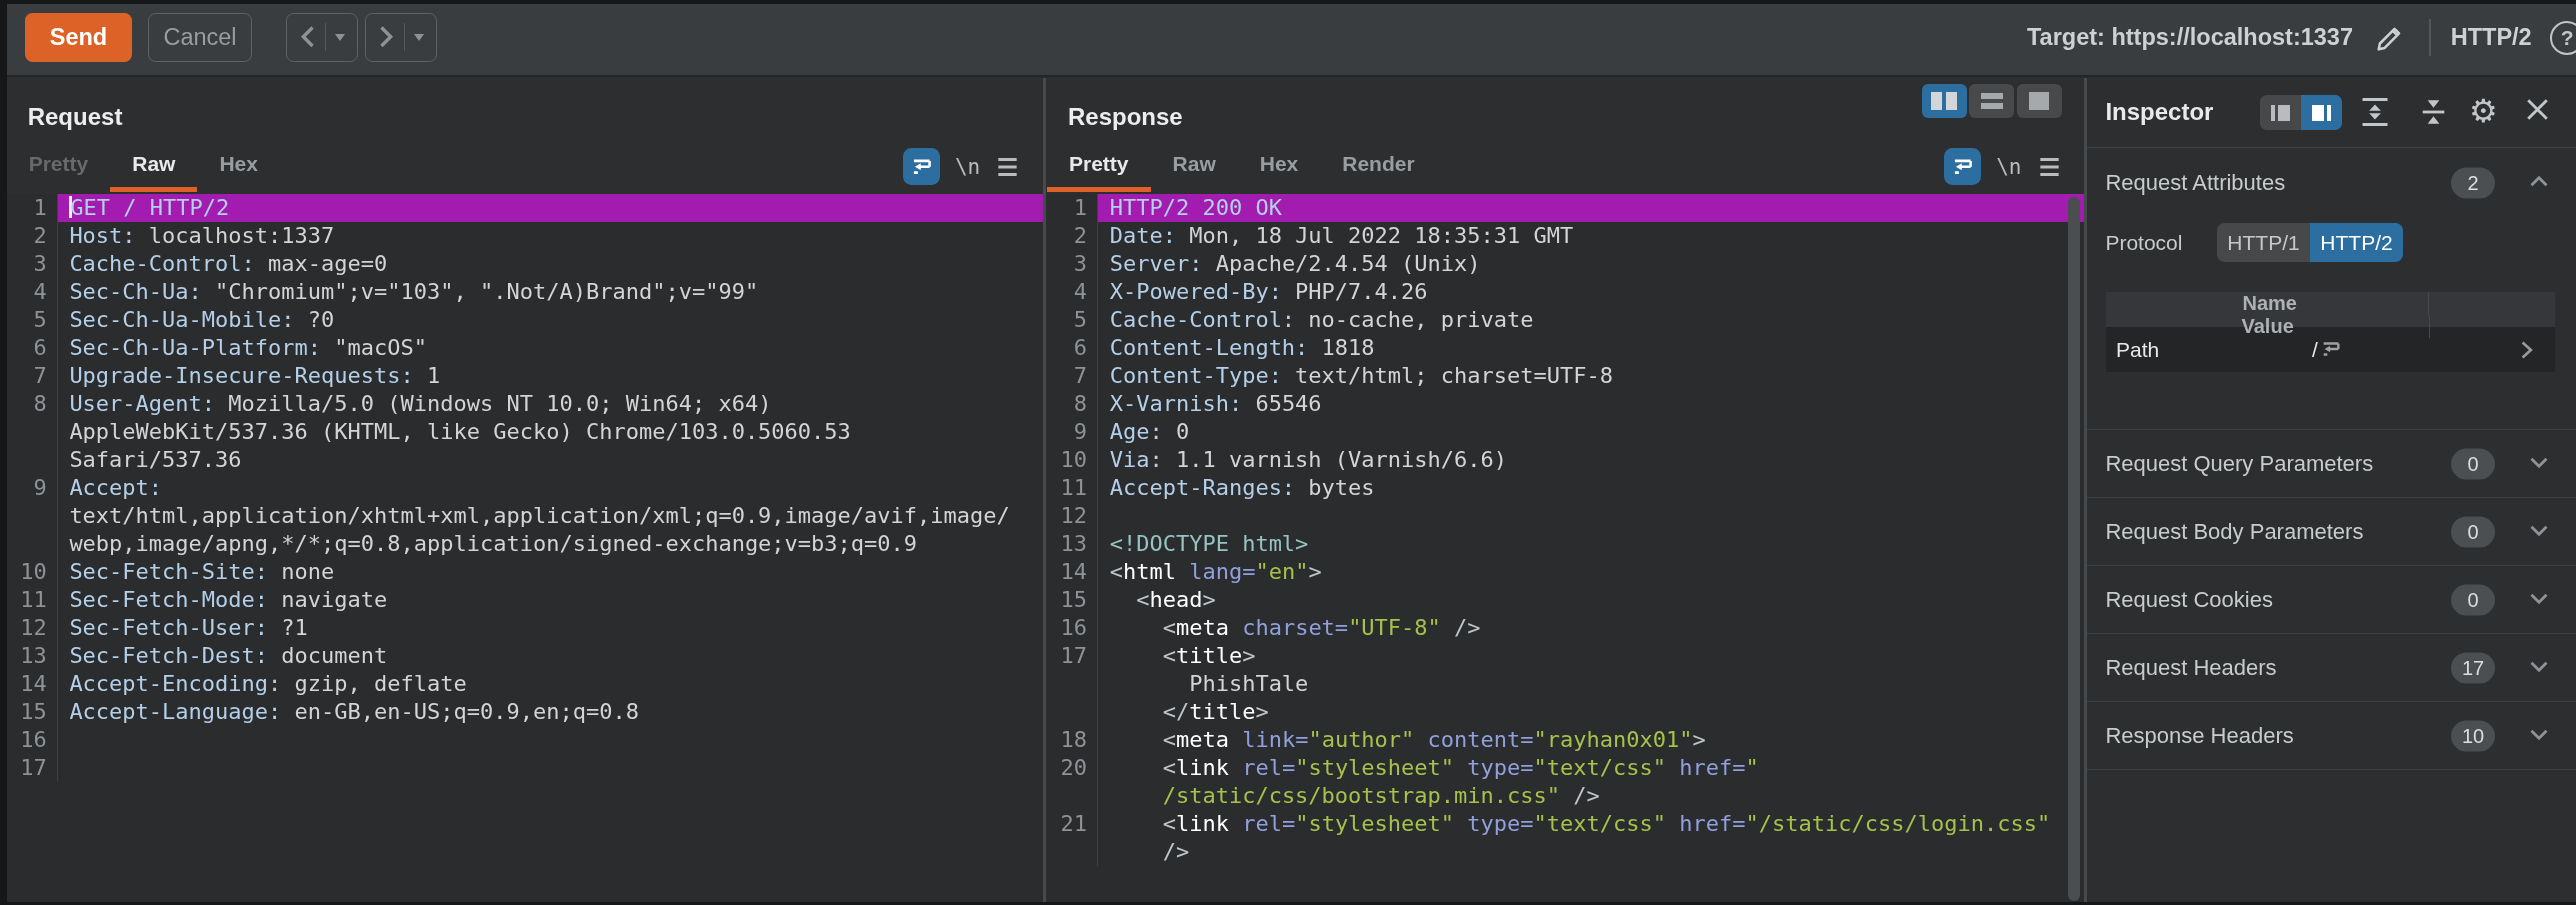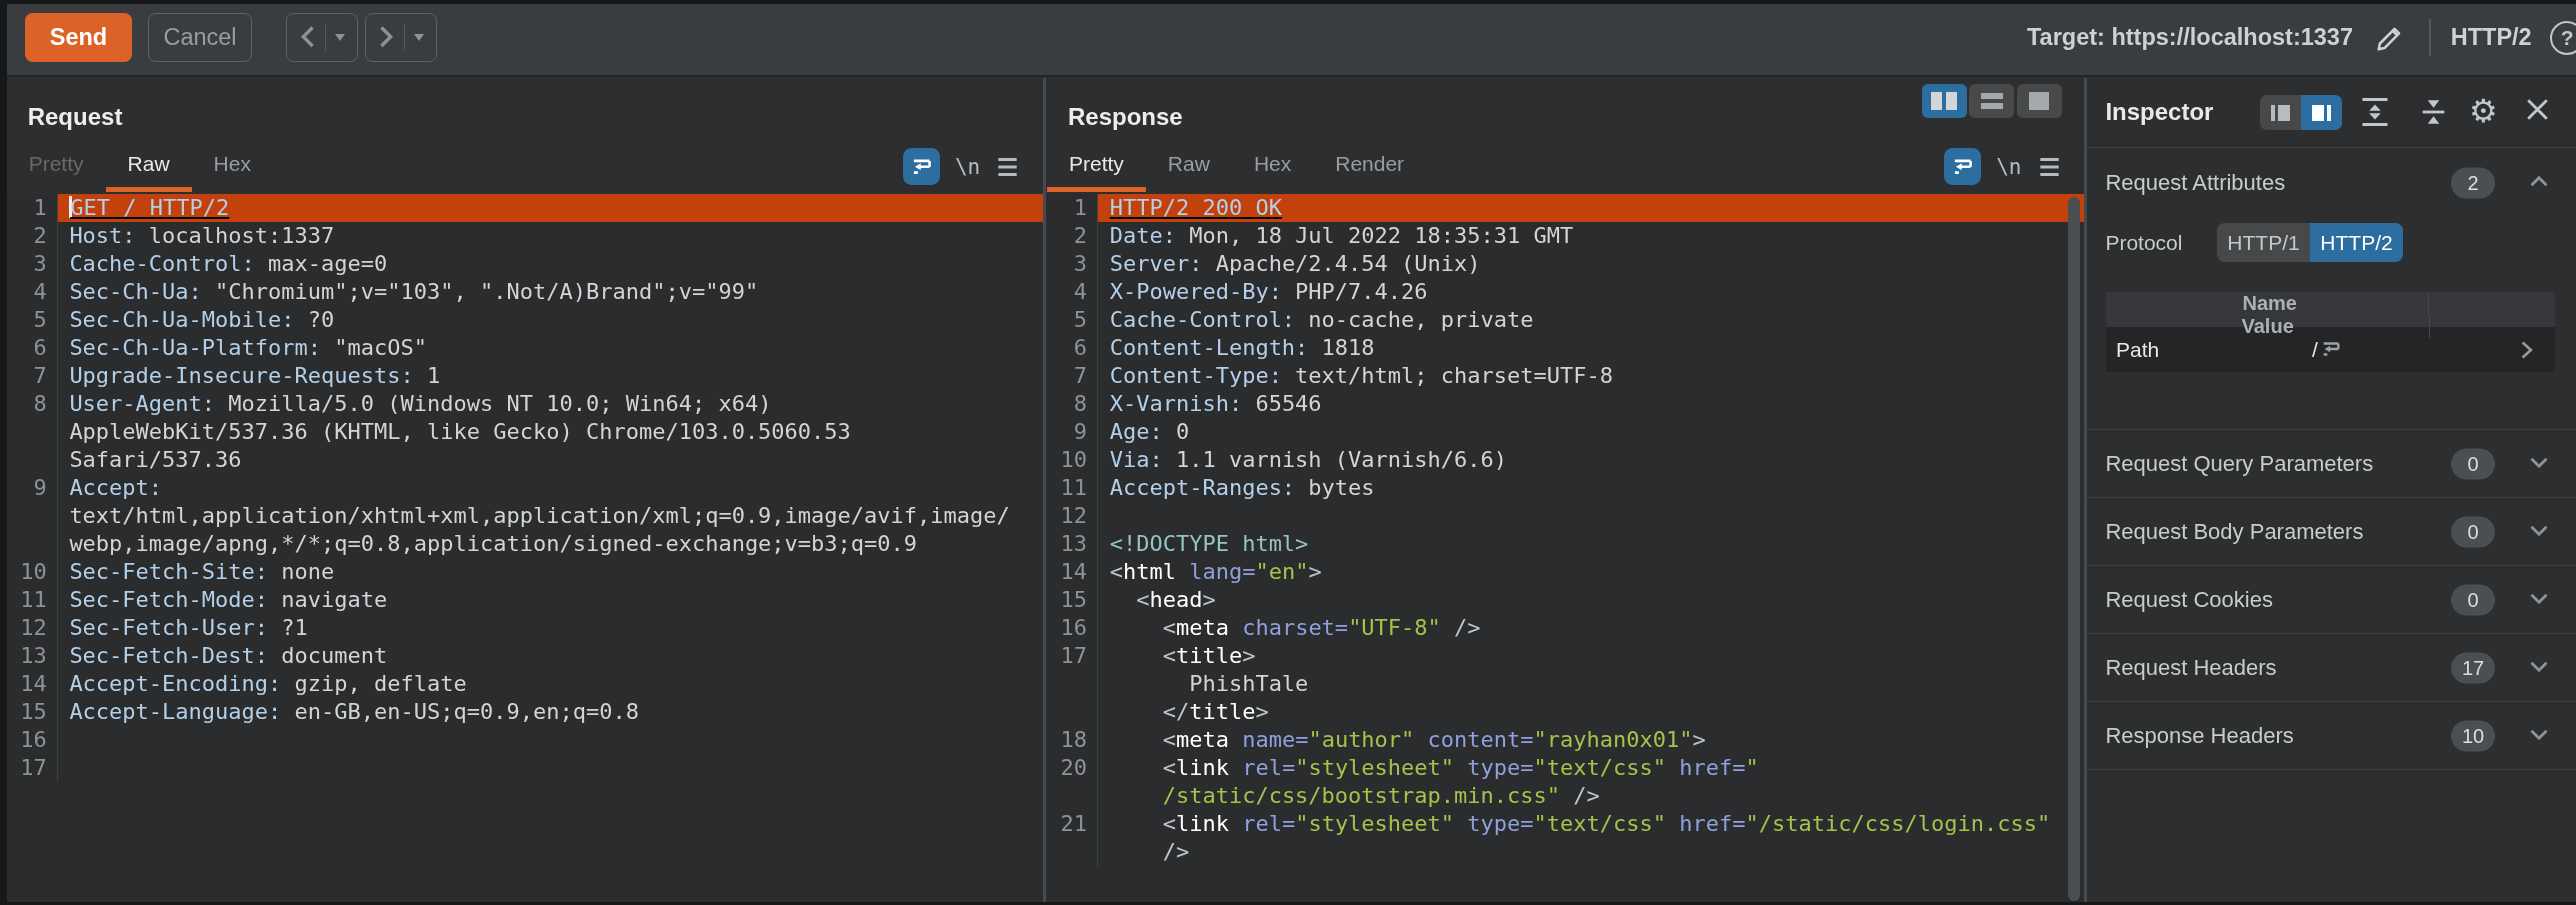--- a/index.html
+++ b/index.html
@@ -25,21 +25,21 @@
   .help-circle{width:34px;height:34px;border:2.5px solid #c3c6c8;border-radius:50%;display:flex;align-items:center;justify-content:center;
                font-size:21px;font-weight:bold;color:#c3c6c8;box-sizing:border-box;}
 
   
   .panel{position:absolute;top:78px;bottom:0;background:#2c2e30;overflow:hidden;}
   #panel-request{left:6.7px;width:1037px;}
   #panel-response{left:1047px;width:1038px;}
   #panel-inspector{left:2087px;width:489px;}
   .pane-div{position:absolute;top:78px;bottom:0;width:2.5px;background:#474a4c;z-index:5;}
   .ptitle{position:absolute;left:21px;top:25px;font-size:24px;font-weight:bold;color:#ededee;}
-  .tabs{position:absolute;left:0;top:72px;display:flex;}
+  .tabs{position:absolute;left:0;top:72px;display:flex;font-weight:bold;}
   .tab{padding:0 22px 10px 22px;font-size:21px;color:#9a9da0;line-height:27px;}
   .tab.active{color:#e8e9ea;border-bottom:5px solid #dc6227;}
   .tab.disabled{color:#67696b;}
   .tab-icons{position:absolute;right:23.5px;top:70px;display:flex;align-items:center;gap:15px;}
   .wrap-btn{width:37px;height:37px;border-radius:8.4px;background:#2d6ea0;display:flex;align-items:center;justify-content:center;}
   .nl-glyph{font-family:"DejaVu Sans Mono",monospace;font-size:21px;color:#b9bcbe;}
   .layout-btns{position:absolute;top:5.9px;right:23.5px;display:flex;gap:2.5px;}
   .lay-btn{width:45px;height:34px;border-radius:5.9px;background:#47494b;display:flex;align-items:center;justify-content:center;gap:3.4px;}
   .lay-btn.active{background:#2d6ea0;}
   .lay-vbar{width:11px;height:18.4px;background:#a6a9ab;}
@@ -47,21 +47,21 @@
   .lay-hbar{width:22px;height:6.7px;background:#a6a9ab;}
   .lay-sq{width:20px;height:18.4px;background:#a6a9ab;}
   .lay-col{display:flex;flex-direction:column;gap:3.4px;}
 
   
   .editor{position:absolute;left:0;right:0;top:116px;bottom:0;font-family:"DejaVu Sans Mono",monospace;
           font-size:22px;line-height:28px;overflow:hidden;background:#2a2c2e;}
   .row{display:flex;height:28px;white-space:pre;}
   .gut{flex:0 0 40px;text-align:right;padding-right:10px;color:#8f9294;}
   .rb{flex:1;padding-left:11.7px;border-left:1.7px solid #3e4143;position:relative;}
-  .row.hl .rb{background:#c2410c;text-decoration:underline;}
+  .row.hl .rb{background:#a21caf;}
   .caret{display:inline-block;width:2.5px;height:22px;background:#f2f2f2;vertical-align:-3.4px;margin-right:-1.7px;}
   .c-hdr{color:#b4cfe8;}
   .c-plain{color:#d2d4d6;}
   .c-tag{color:#ffffff;}
   .c-attr{color:#91a0dc;}
   .c-str{color:#a6c24a;}
   .c-punct{color:#c0c5c9;}
   .c-doctype{color:#96c3c3;}
   .vscroll{position:absolute;right:5px;top:119px;width:11.7px;height:704px;border-radius:5.9px;background:#4b4e50;z-index:4;}
 
@@ -233,21 +233,21 @@
         <div class="row"><div class="gut">10</div><div class="rb"><span class="c-hdr">Via:</span><span class="c-plain"> 1.1 varnish (Varnish/6.6)</span></div></div>
         <div class="row"><div class="gut">11</div><div class="rb"><span class="c-hdr">Accept-Ranges:</span><span class="c-plain"> bytes</span></div></div>
         <div class="row"><div class="gut">12</div><div class="rb"></div></div>
         <div class="row"><div class="gut">13</div><div class="rb"><span class="c-doctype">&lt;!DOCTYPE html&gt;</span></div></div>
         <div class="row"><div class="gut">14</div><div class="rb"><span class="c-punct">&lt;</span><span class="c-tag">html</span><span class="c-attr"> lang=</span><span class="c-str">"en"</span><span class="c-punct">&gt;</span></div></div>
         <div class="row"><div class="gut">15</div><div class="rb"><span class="c-plain">  </span><span class="c-punct">&lt;</span><span class="c-tag">head</span><span class="c-punct">&gt;</span></div></div>
         <div class="row"><div class="gut">16</div><div class="rb"><span class="c-plain">    </span><span class="c-punct">&lt;</span><span class="c-tag">meta</span><span class="c-attr"> charset=</span><span class="c-str">"UTF-8"</span><span class="c-punct"> /&gt;</span></div></div>
         <div class="row"><div class="gut">17</div><div class="rb"><span class="c-plain">    </span><span class="c-punct">&lt;</span><span class="c-tag">title</span><span class="c-punct">&gt;</span></div></div>
         <div class="row"><div class="gut"></div><div class="rb"><span class="c-plain">      PhishTale</span></div></div>
         <div class="row"><div class="gut"></div><div class="rb"><span class="c-plain">    </span><span class="c-punct">&lt;/</span><span class="c-tag">title</span><span class="c-punct">&gt;</span></div></div>
-        <div class="row"><div class="gut">18</div><div class="rb"><span class="c-plain">    </span><span class="c-punct">&lt;</span><span class="c-tag">meta</span><span class="c-attr"> name=</span><span class="c-str">"author"</span><span class="c-attr"> content=</span><span class="c-str">"rayhan0x01"</span><span class="c-punct">&gt;</span></div></div>
+        <div class="row"><div class="gut">18</div><div class="rb"><span class="c-plain">    </span><span class="c-punct">&lt;</span><span class="c-tag">meta</span><span class="c-attr"> link=</span><span class="c-str">"author"</span><span class="c-attr"> content=</span><span class="c-str">"rayhan0x01"</span><span class="c-punct">&gt;</span></div></div>
         <div class="row"><div class="gut">20</div><div class="rb"><span class="c-plain">    </span><span class="c-punct">&lt;</span><span class="c-tag">link</span><span class="c-attr"> rel=</span><span class="c-str">"stylesheet"</span><span class="c-attr"> type=</span><span class="c-str">"text/css"</span><span class="c-attr"> href=</span><span class="c-str">"</span></div></div>
         <div class="row"><div class="gut"></div><div class="rb"><span class="c-plain">    </span><span class="c-str">/static/css/bootstrap.min.css"</span><span class="c-punct"> /&gt;</span></div></div>
         <div class="row"><div class="gut">21</div><div class="rb"><span class="c-plain">    </span><span class="c-punct">&lt;</span><span class="c-tag">link</span><span class="c-attr"> rel=</span><span class="c-str">"stylesheet"</span><span class="c-attr"> type=</span><span class="c-str">"text/css"</span><span class="c-attr"> href=</span><span class="c-str">"/static/css/login.css"</span></div></div>
         <div class="row"><div class="gut"></div><div class="rb"><span class="c-punct">    /&gt;</span></div></div>
       </div>
     <div class="vscroll"></div>
   </div>
   <div class="pane-div" style="left:2084px;"></div>
 
   <div class="panel" id="panel-inspector">

